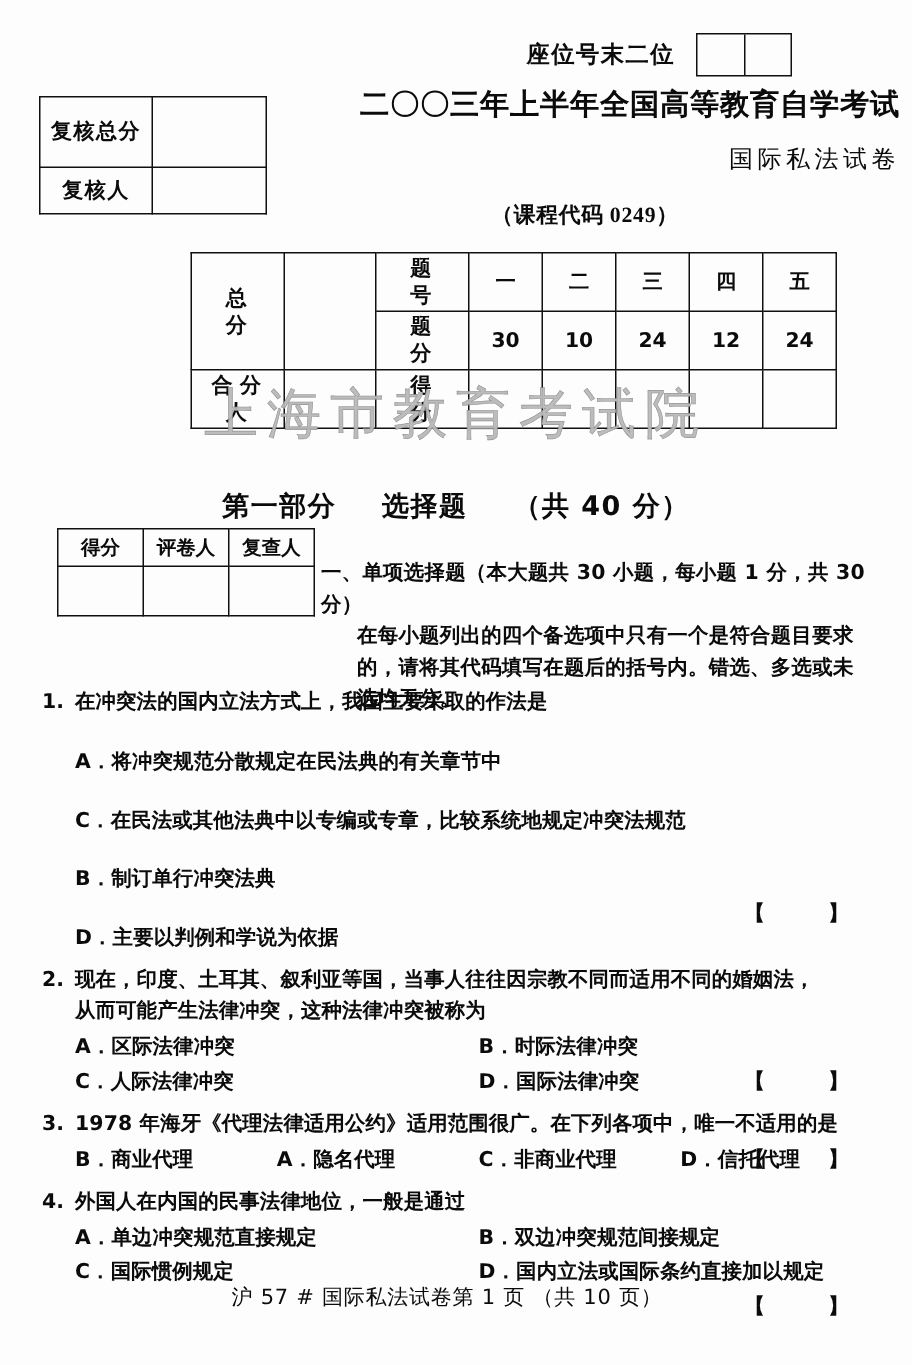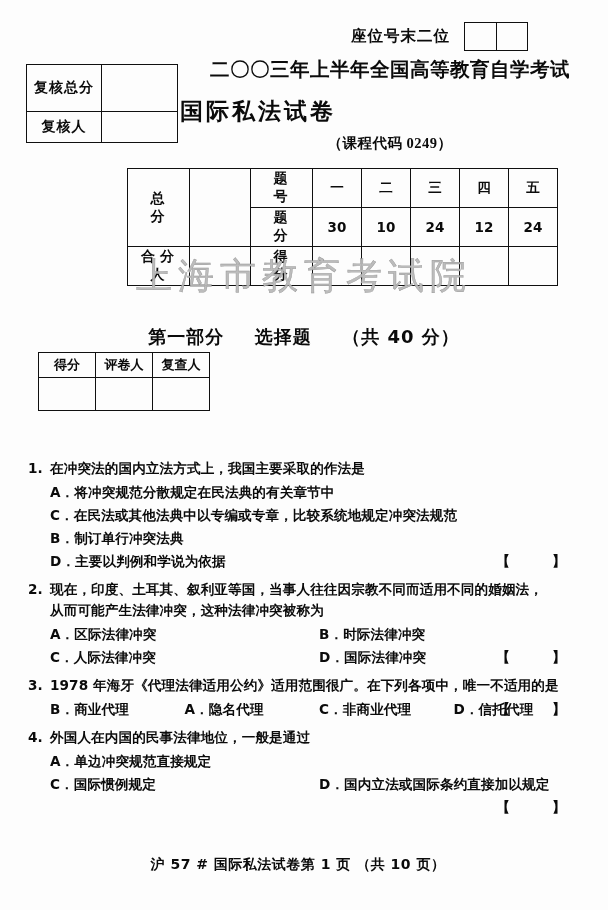--- a/index.html
+++ b/index.html
@@ -50,33 +50,33 @@
   }
   .seat-cell + .seat-cell {
     border-left: 1.5px solid #101010;
   }
 
   
   .title-main {
     position: absolute;
     left: 180px; top: 56px;
     width: 420px;
-    text-align: center;
+    text-align: right;
     font-size: 19.5px;
     font-weight: bold;
     letter-spacing: 0.5px;
     white-space: nowrap;
   }
   .title-sub {
     position: absolute;
     left: 180px; top: 96px;
     width: 420px;
-    text-align: left;
-    font-size: 23px;
-    font-weight: bold;
+    text-align: right;
+    font-size: 16px;
+    font-weight: normal;
     letter-spacing: 3px;
   }
   .title-code {
     position: absolute;
     left: 180px; top: 134px;
     width: 420px;
     text-align: center;
     font-size: 14.5px;
     font-weight: bold;
     letter-spacing: 0.5px;
@@ -202,21 +202,21 @@
   .opts { margin-top: 2px; }
   .opt-line {
     display: flex;
     line-height: 23px;
     padding-left: 22px;
     position: relative;
   }
   .opt { white-space: nowrap; }
   .opt.col2 { width: 50%; }
   .opt.col4 { width: 25%; }
-  .opt.full { width: 100%; }
+  .opt.full { width: 100%; margin-top: 16px; }
 
   .ansbox {
     position: absolute;
     right: 8px;
     font-size: 14px;
     letter-spacing: 14px;
     font-weight: bold;
   }
   .ansbox-line {
     text-align: right;
@@ -227,21 +227,21 @@
     font-weight: bold;
   }
 
   
   .footer {
     position: absolute;
     left: 0; top: 856px;
     width: 596px;
     text-align: center;
     font-size: 14px;
-    font-weight: bold;
+    font-weight: normal;
     letter-spacing: 0.5px;
   }
 </style>
 </head>
 <body>
 
 <div class="page">
 
   <div class="seat-row">
     <span class="seat-label">座位号末二位</span>
@@ -319,20 +319,26 @@
       <td>复查人</td>
     </tr>
     <tr class="blank">
       <td></td>
       <td></td>
       <td></td>
     </tr>
   </tbody>
     </table>
 
+  <div class="instruction">
+    <span>一、</span><span>单项选择题</span><span>（本大题共 30 小题，每小题 1 分，共 30 分）</span>
+    <span class="ind">在每小题列出的四个备选项中只有一个是符合题目要求</span>
+    <span class="ind">的，请将其代码填写在题后的括号内。错选、多选或未</span>
+    <span class="ind">选均无分。</span>
+  </div>
 
   <div class="qlist">
 
     <div class="q">
       <div class="q-stem">
         <span class="q-no">1.</span>
         <span class="q-text">在冲突法的国内立法方式上，我国主要采取的作法是</span>
       </div>
       <div class="opts">
         <div class="opt-line">
@@ -389,20 +395,21 @@
     </div>
 
     <div class="q">
       <div class="q-stem">
         <span class="q-no">4.</span>
         <span class="q-text">外国人在内国的民事法律地位，一般是通过</span>
       </div>
       <div class="opts">
         <div class="opt-line">
           <span class="opt col2">A．单边冲突规范直接规定</span>
+          <span class="opt col2">B．双边冲突规范间接规定</span>
         </div>
         <div class="opt-line">
           <span class="opt col2">C．国际惯例规定</span>
           <span class="opt col2">D．国内立法或国际条约直接加以规定</span>
         </div>
         <div class="ansbox-line">【　】</div>
       </div>
     </div>
 
   </div>

